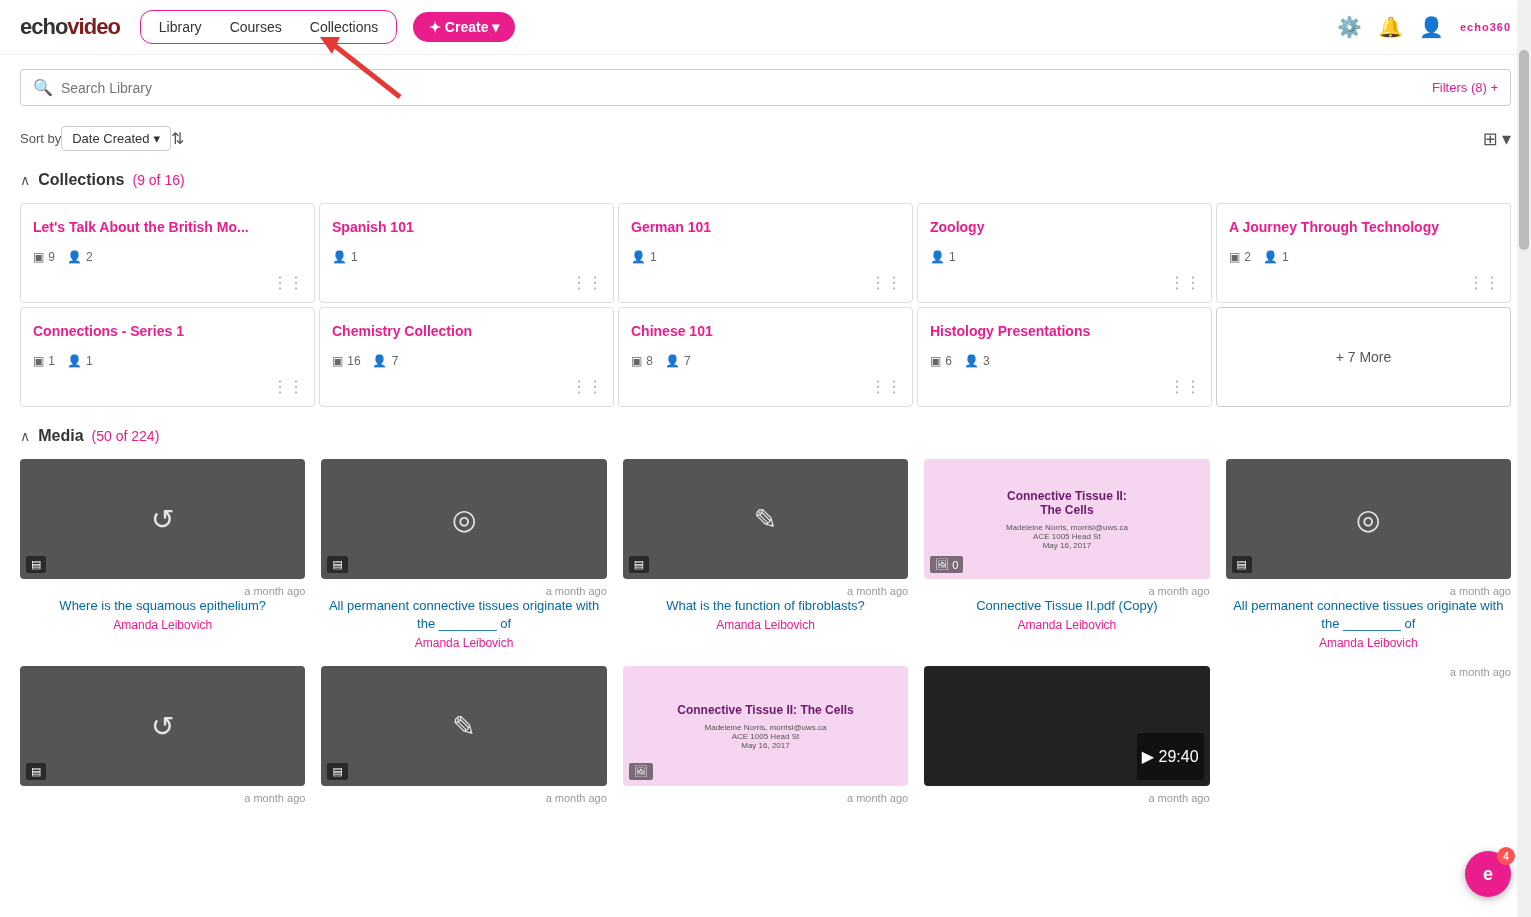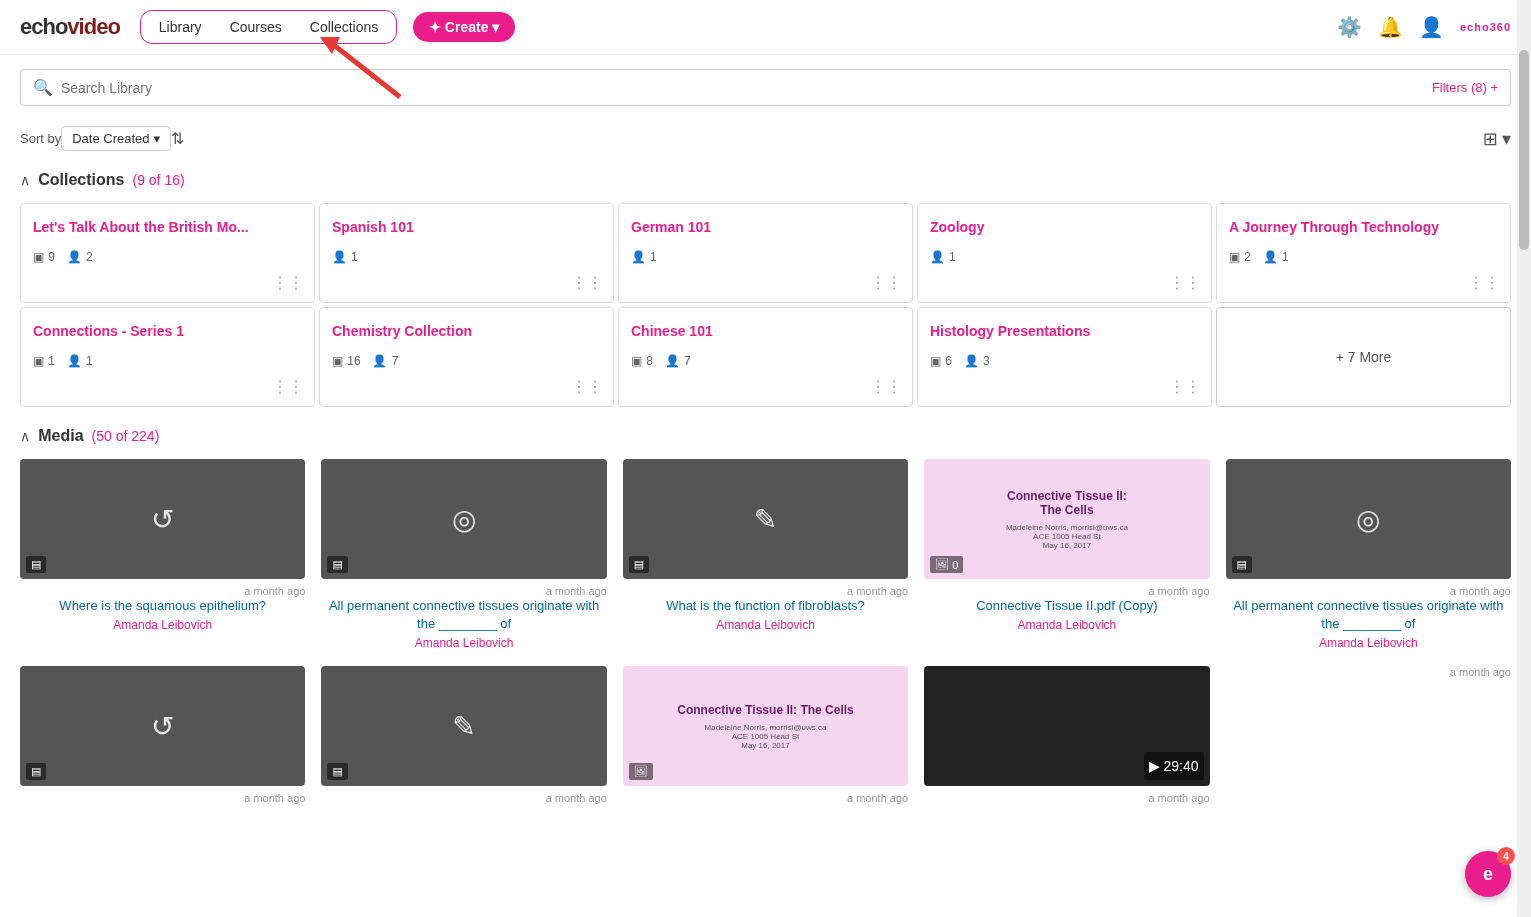--- a/index.html
+++ b/index.html
@@ -235,22 +235,22 @@
       display: flex;
       align-items: center;
       gap: 3px;
     }
     .thumb-bottom-right {
       position: absolute;
       bottom: 6px;
       right: 6px;
       background: rgba(0,0,0,0.5);
       color: #fff;
-      font-size: 14px;
-      padding: 6px 5px;
+      font-size: 16px;
+      padding: 14px 5px;
       border-radius: 2px;
     }
     .media-timestamp { font-size: 11px; color: #999; text-align: right; }
     .media-title { font-size: 13px; color: #0369a1; text-align: center; line-height: 1.4; margin-bottom: 3px; }
     .media-author { font-size: 12px; color: #e91e8c; text-align: center; }
 
     
     .slide-preview {
       width: 100%;
       height: 100%;

